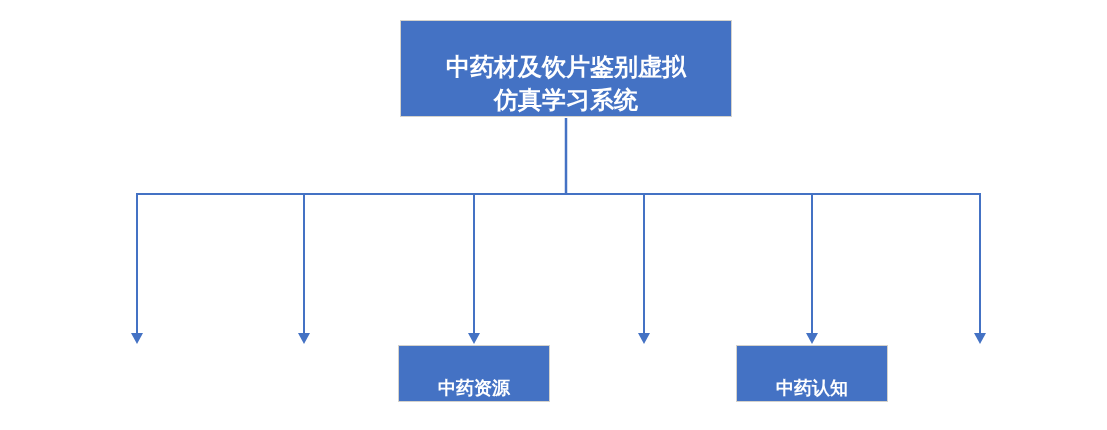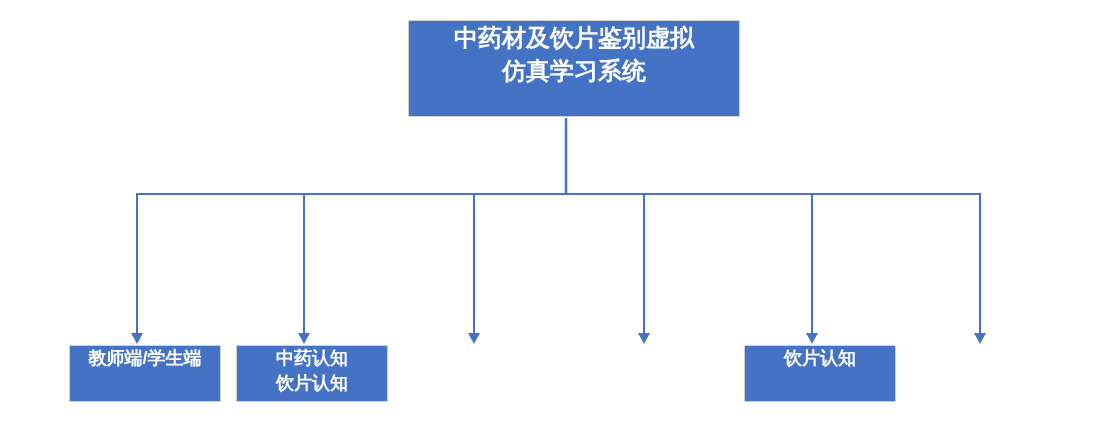--- a/index.html
+++ b/index.html
@@ -31,26 +31,25 @@
     fill: none;
   }
   .connectors .conn.stem { stroke-width: 2.5; }
   .connectors .arrow { fill: var(--connector); stroke: none; }
   .node {
     position: absolute;
     background: var(--node-fill);
     border: 1.5px solid var(--node-border);
     color: var(--text-color);
     display: flex;
-    align-items: flex-start;
+    align-items: flex-end;
     justify-content: center;
     text-align: center;
     font-weight: bold;
     white-space: pre-line;
-    margin-left: 8px;
   }
   .node.root {
     left: 400px; top: 20px;
     width: 332px; height: 97px;
     font-size: 24px;
     line-height: 33px;
   }
   .node.child {
     top: 345px;
     width: 152px; height: 57px;
@@ -92,24 +91,20 @@
 
     <line class="conn" x1="980" y1="193" x2="980" y2="334"></line>
     <polygon class="arrow" points="974,333 986,333 980,344"></polygon>
   </svg>
 
   <div class="node root">
     <span>中药材及饮片鉴别虚拟
 仿真学习系统</span>
   </div>
 
-  <div class="node child c0">
-    <span>教师端/学生端</span>
-  </div>
-  <div class="node child c1">
-    <span>中药认知
-饮片认知</span>
+  <div class="node child c2">
+    <span>中药资源</span>
   </div>
   <div class="node child c4">
-    <span>饮片认知</span>
+    <span>中药认知</span>
   </div>
 
 </div>
 
 </body></html>

